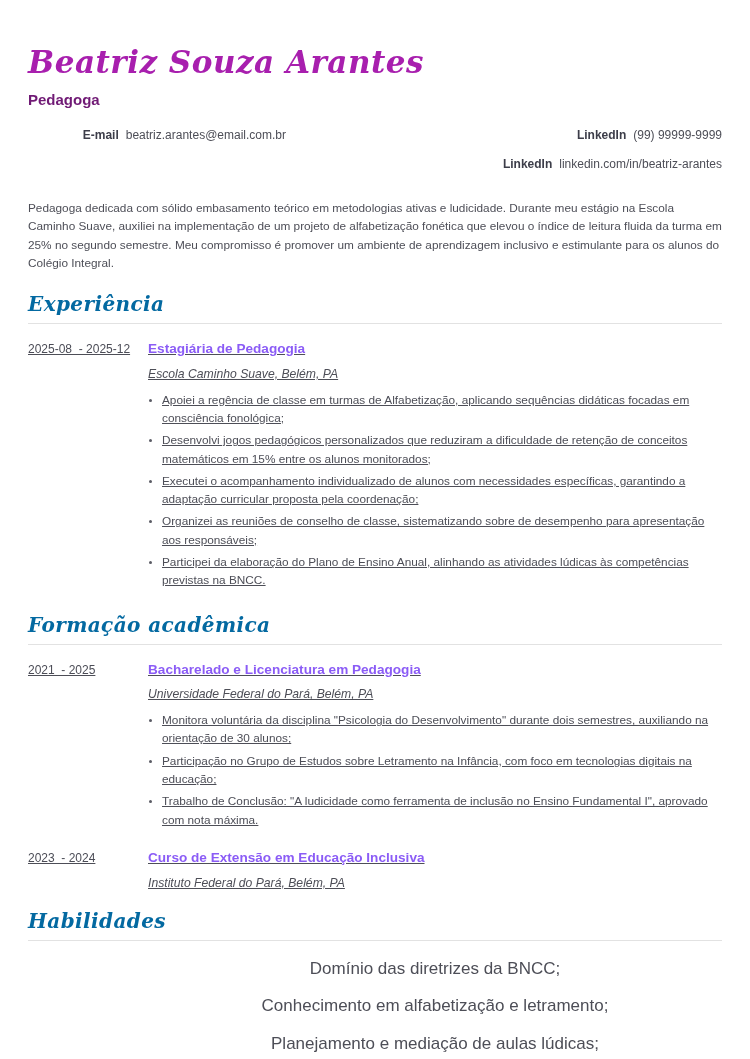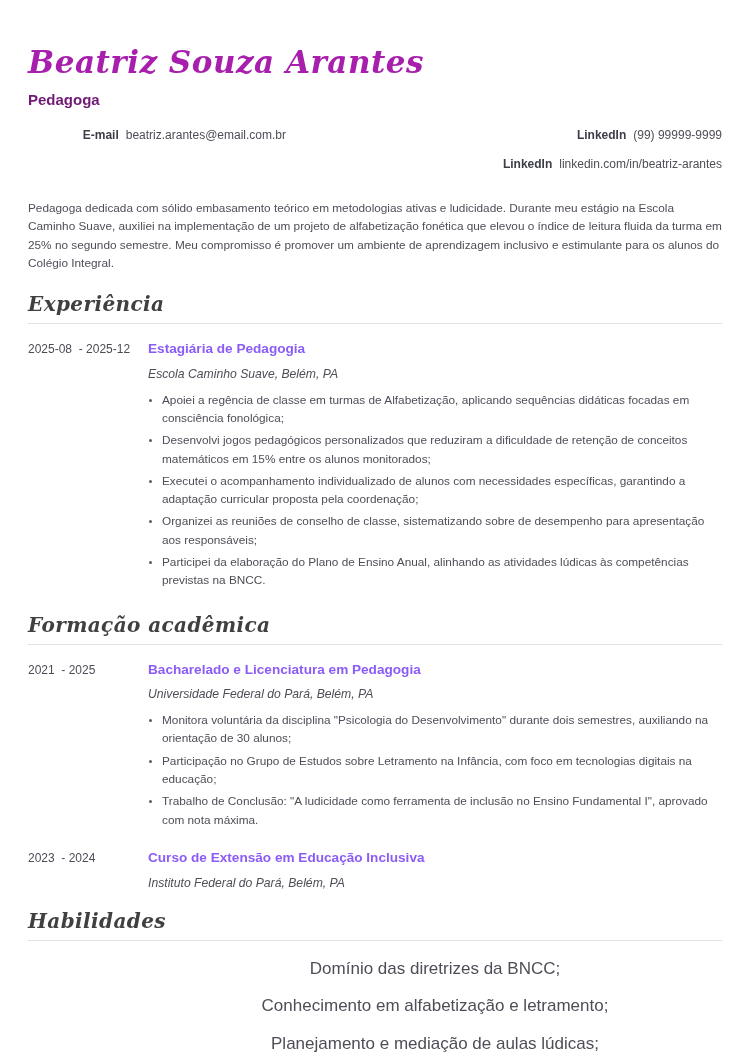--- a/index.html
+++ b/index.html
@@ -30,26 +30,26 @@
   .summary {
     margin-top:28px; font-size:11.8px; line-height:1.58; color:#4d4e57;
   }
 
   
   .section { margin-top:20px; }
   .sec-title {
     font-family:"DejaVu Serif",cursive;
     font-style:italic; font-weight:700;
     font-size:20px; letter-spacing:.4px;
-    color:#404040; line-height:1.15;
+    color:#0369a1; line-height:1.15;
   }
   .rule { border:none; border-top:1px solid #e2e2e2; margin:7px 0 0 0; }
 
   
-  .entry { display:grid; grid-template-columns:120px 1fr; margin-top:16px; }
+  .entry { display:grid; grid-template-columns:120px 1fr; margin-top:16px;text-decoration:underline; }
   .date { font-size:12px; color:#4b4c56; white-space:pre; padding-top:2px; }
   .entry-title { font-size:13.6px; font-weight:700; color:#8b5cf6; line-height:1.3; }
   .org { margin-top:9px; font-size:12.2px; font-style:italic; color:#4d4e57; }
   .bullets { margin-top:10px; padding-left:14px; list-style:disc outside; }
   .bullets li { font-size:11.8px; line-height:1.55; color:#4d4e57; margin-bottom:4px; }
   .bullets li::marker { color:#5a5b64; font-size:10px; }
 
   
   .plain-list { margin-top:16px; margin-left:120px; }
   .plain-list .item { font-size:17px; color:#4d4e57; margin-bottom:14px; line-height:1.4;text-align:center; }

